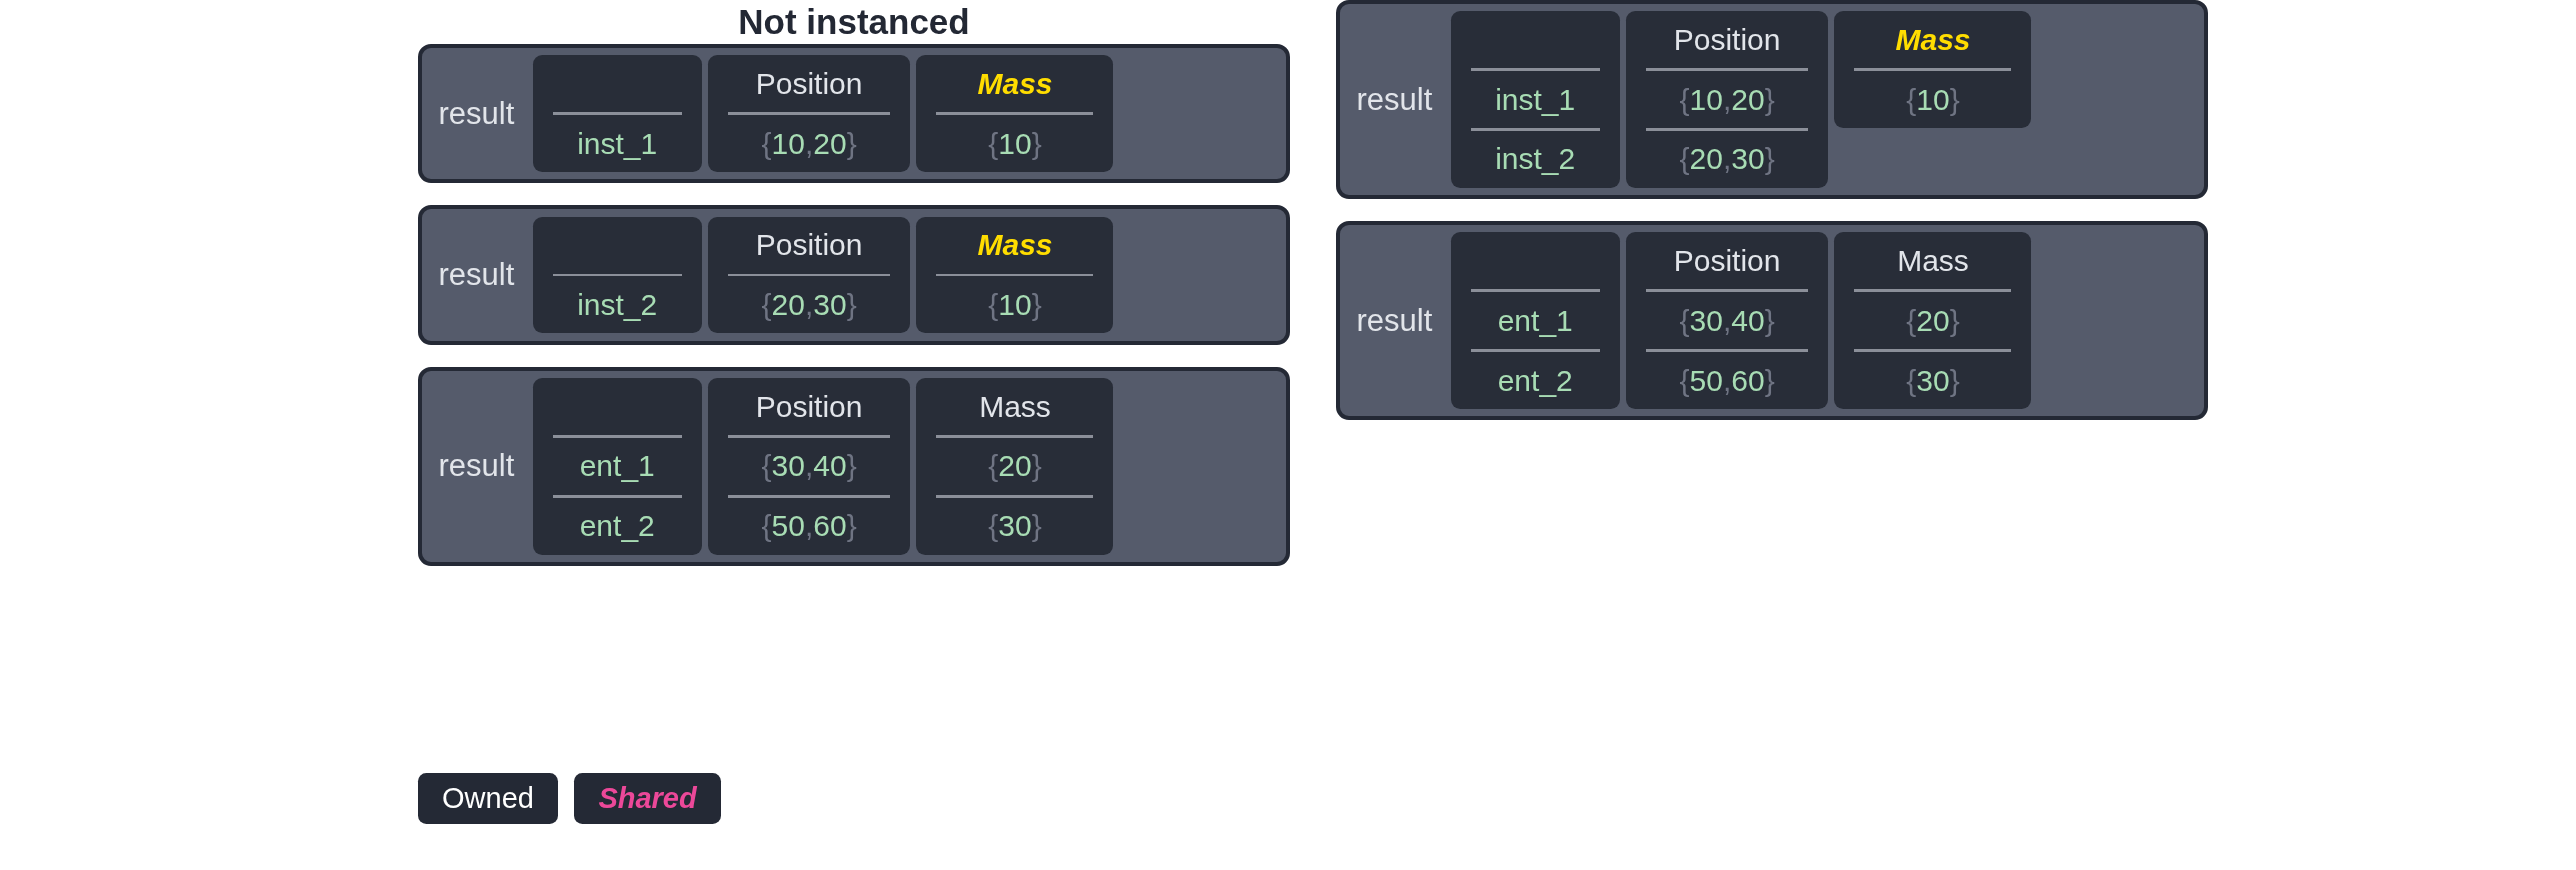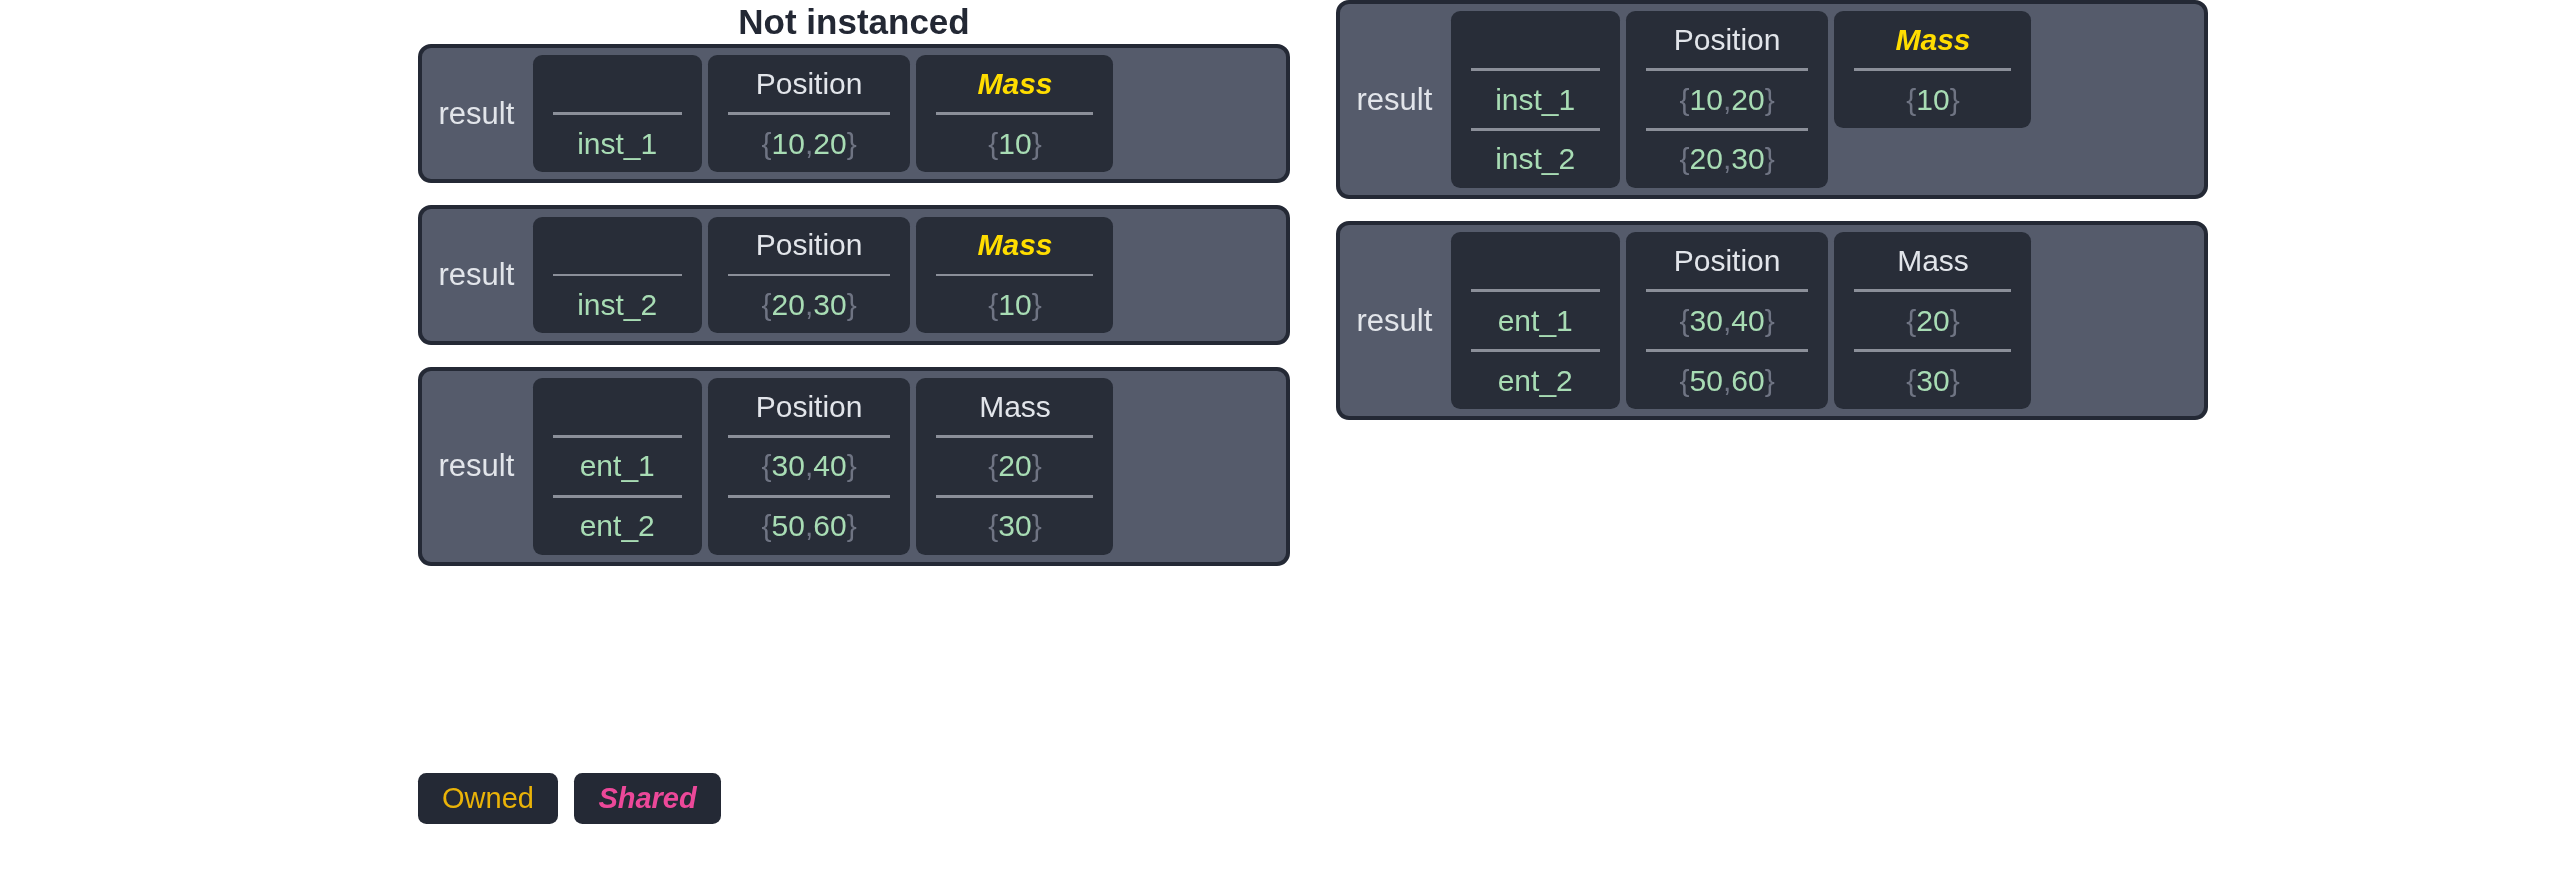--- a/index.html
+++ b/index.html
@@ -125,21 +125,21 @@
   }
   .legend-chip {
     background: #242935;
     border-radius: 8.3px;
     padding: 0 24px;
     height: 51px;
     display: flex;
     align-items: center;
     justify-content: center;
     font-size: 29px;
-    color: #eab308;
+    color: #ffffff;
     white-space: nowrap;
   }
   .legend-chip.shared {
     color: #ec4899;
     font-style: italic;
     font-weight: bold;
   }
 </style>
 </head>
 <body>

